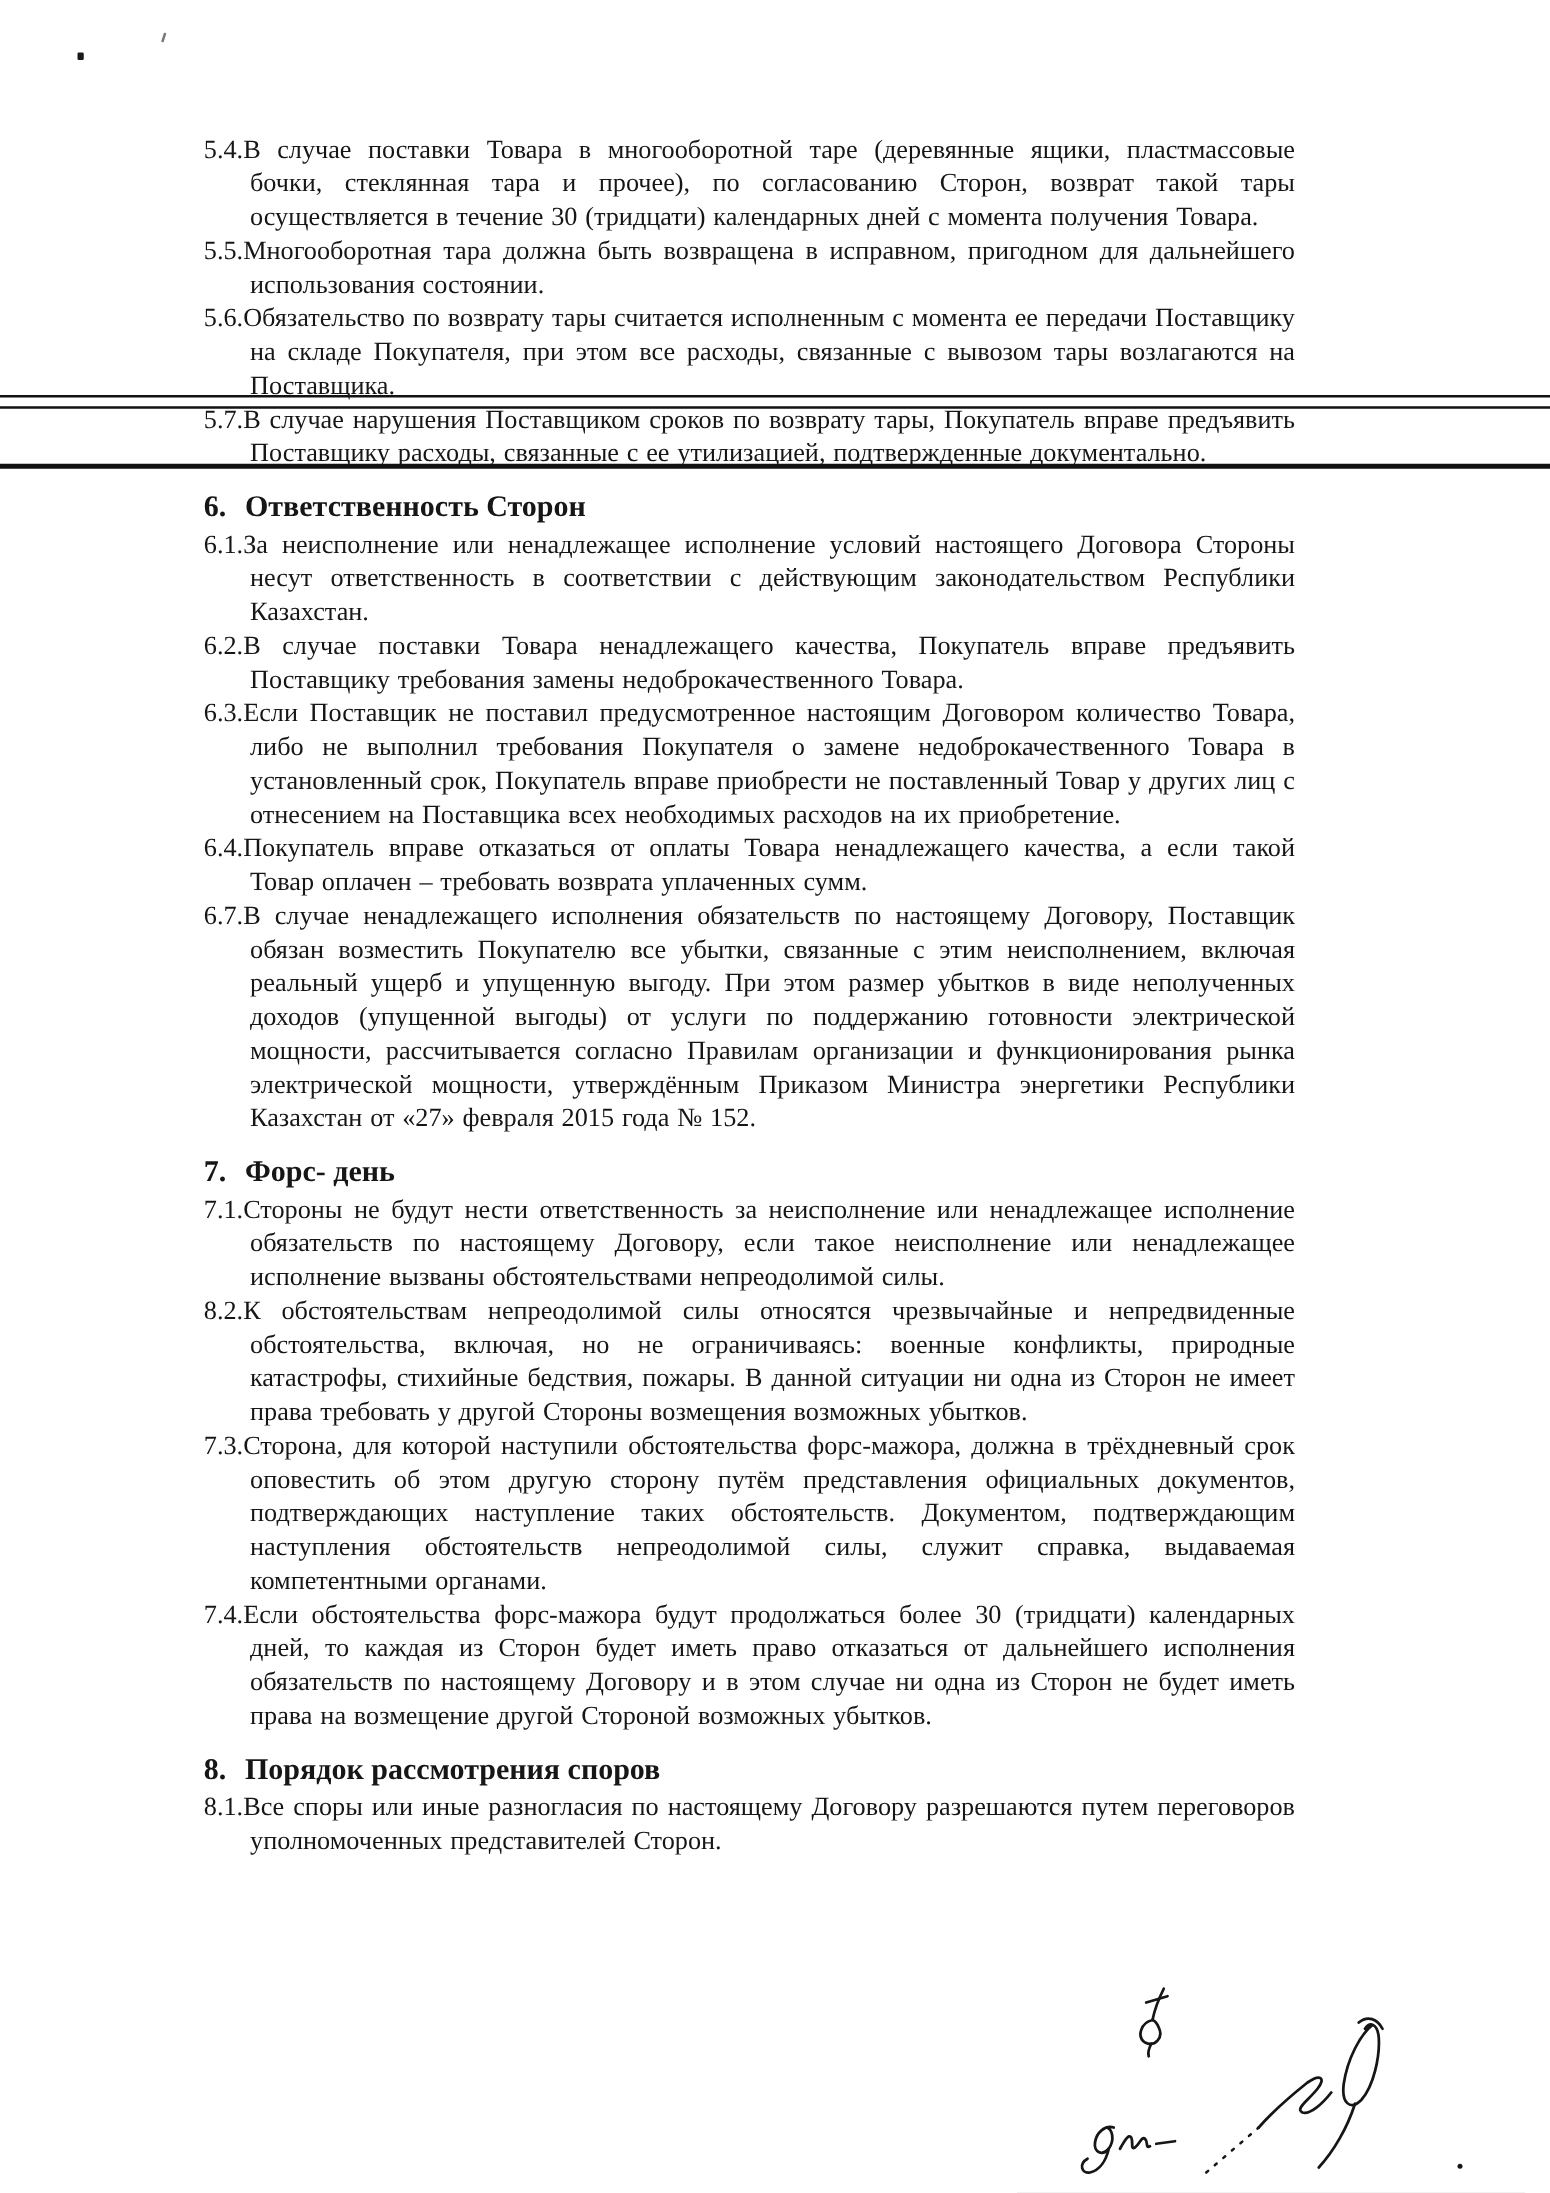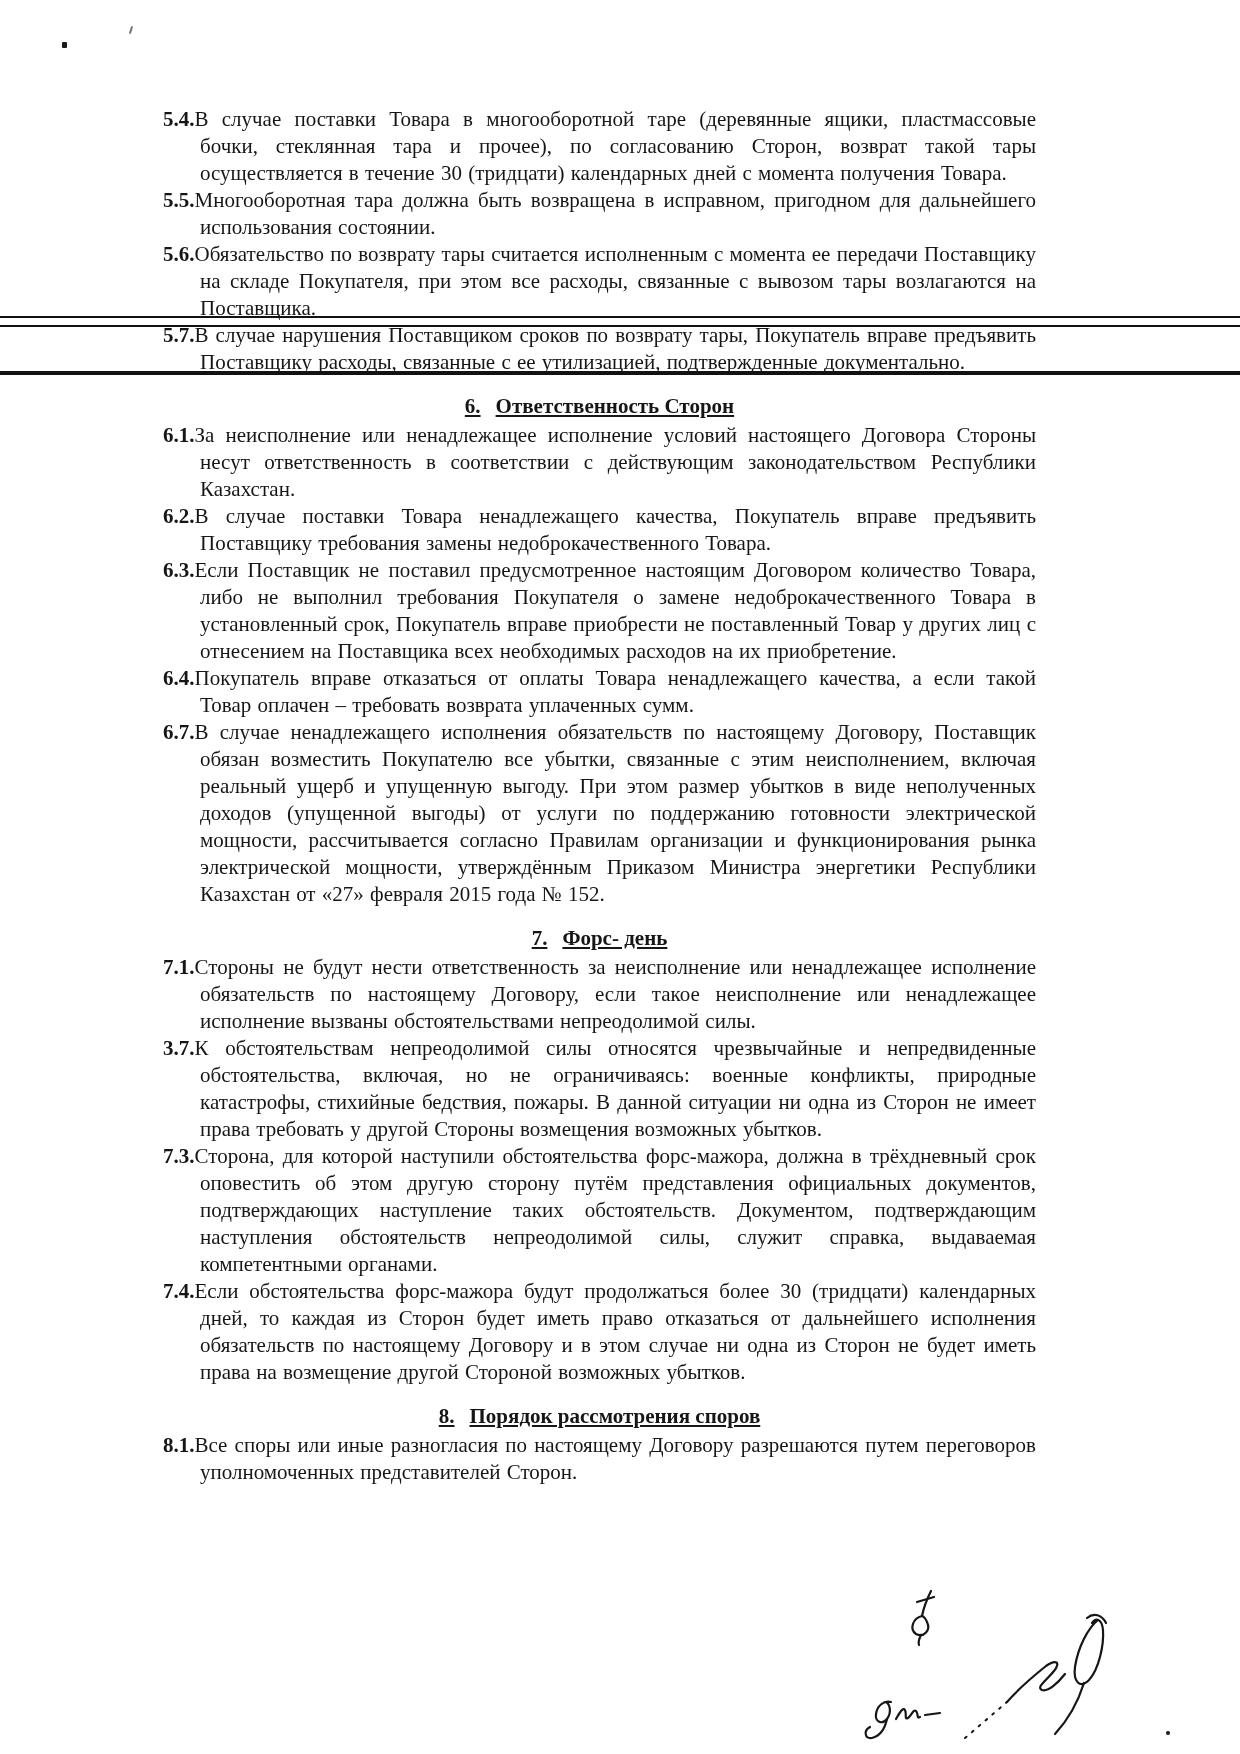--- a/index.html
+++ b/index.html
@@ -19,28 +19,26 @@
   }
   .clause {
     margin:0;
     font-size:21px;
     line-height:27px;
     text-align:justify;
     padding-left:37px;
     text-indent:-37px;
     word-spacing:1px;
   }
-  .clause-num { font-weight:bold;margin-top:48px; }
+  .clause-num { font-weight:normal;margin-top:48px; }
   .section-heading {
-    font-size:21px;
+    font-size:24px;
     line-height:27px;
     font-weight:bold;
-    text-align:center;
     margin:17px 0 2px 0;
-    text-decoration:underline;
   }
   .heading-num { margin-right:15px; }
   
   .rule { position:absolute; left:0; width:1240px; background:#121212; }
   .rule-thin-1 { top:316px; height:2px; }
   .rule-thin-2 { top:325px; height:2px; }
   .rule-thick  { top:371px; height:4px; }
   
   .speck { position:absolute; background:#1a1a1a; }
   .speck-1 { left:62px; top:42px; width:5px; height:6px; border-radius:1px; }
@@ -67,21 +65,21 @@
       <p class="clause"><b class="clause-num">5.6.</b><span>Обязательство по возврату тары считается исполненным с момента ее передачи Поставщику на складе Покупателя, при этом все расходы, связанные с вывозом тары возлагаются на Поставщика.</span></p>
       <p class="clause"><b class="clause-num">5.7.</b><span>В случае нарушения Поставщиком сроков по возврату тары, Покупатель вправе предъявить Поставщику расходы, связанные с ее утилизацией, подтвержденные документально.</span></p>
       <h2 class="section-heading"><span class="heading-num">6.</span><span>Ответственность Сторон</span></h2>
       <p class="clause"><b class="clause-num">6.1.</b><span>За неисполнение или ненадлежащее исполнение условий настоящего Договора Стороны несут ответственность в соответствии с действующим законодательством Республики Казахстан.</span></p>
       <p class="clause"><b class="clause-num">6.2.</b><span>В случае поставки Товара ненадлежащего качества, Покупатель вправе предъявить Поставщику требования замены недоброкачественного Товара.</span></p>
       <p class="clause"><b class="clause-num">6.3.</b><span>Если Поставщик  не поставил предусмотренное настоящим Договором количество Товара, либо не выполнил требования Покупателя о замене недоброкачественного Товара в установленный срок, Покупатель вправе приобрести не поставленный Товар у других лиц с отнесением на Поставщика всех необходимых расходов на их приобретение.</span></p>
       <p class="clause"><b class="clause-num">6.4.</b><span>Покупатель вправе отказаться от оплаты Товара ненадлежащего качества, а если такой Товар оплачен – требовать возврата уплаченных сумм.</span></p>
       <p class="clause"><b class="clause-num">6.7.</b><span>В случае ненадлежащего исполнения обязательств по настоящему Договору, Поставщик обязан возместить Покупателю все убытки, связанные с этим неисполнением, включая реальный ущерб и упущенную выгоду. При этом размер убытков в виде неполученных доходов (упущенной выгоды) от услуги по поддержанию готовности электрической мощности, рассчитывается согласно Правилам организации и функционирования рынка электрической мощности, утверждённым Приказом Министра энергетики Республики Казахстан от «27» февраля 2015 года № 152.</span></p>
       <h2 class="section-heading"><span class="heading-num">7.</span><span>Форс- день</span></h2>
       <p class="clause"><b class="clause-num">7.1.</b><span>Стороны не будут нести ответственность за неисполнение или ненадлежащее исполнение обязательств по настоящему Договору, если такое неисполнение или ненадлежащее исполнение вызваны обстоятельствами непреодолимой силы.</span></p>
-      <p class="clause"><b class="clause-num">3.7.</b><span>К обстоятельствам непреодолимой силы относятся чрезвычайные и непредвиденные обстоятельства, включая, но не ограничиваясь: военные конфликты, природные катастрофы, стихийные бедствия, пожары. В данной ситуации ни одна из Сторон не имеет права требовать у другой Стороны возмещения возможных убытков.</span></p>
+      <p class="clause"><b class="clause-num">8.2.</b><span>К обстоятельствам непреодолимой силы относятся чрезвычайные и непредвиденные обстоятельства, включая, но не ограничиваясь: военные конфликты, природные катастрофы, стихийные бедствия, пожары. В данной ситуации ни одна из Сторон не имеет права требовать у другой Стороны возмещения возможных убытков.</span></p>
       <p class="clause"><b class="clause-num">7.3.</b><span>Сторона, для которой наступили обстоятельства форс-мажора, должна в трёхдневный срок оповестить об этом другую сторону путём представления официальных документов, подтверждающих наступление таких обстоятельств. Документом, подтверждающим наступления обстоятельств непреодолимой силы, служит справка, выдаваемая компетентными органами.</span></p>
       <p class="clause"><b class="clause-num">7.4.</b><span>Если обстоятельства форс-мажора будут продолжаться более 30 (тридцати) календарных дней, то каждая из Сторон будет иметь право отказаться от дальнейшего исполнения обязательств по настоящему Договору и в этом случае ни одна из Сторон не будет иметь права на возмещение другой Стороной возможных убытков.</span></p>
       <h2 class="section-heading"><span class="heading-num">8.</span><span>Порядок рассмотрения споров</span></h2>
       <p class="clause"><b class="clause-num">8.1.</b><span>Все споры или иные разногласия по настоящему Договору разрешаются путем переговоров уполномоченных представителей Сторон.</span></p>
     </main>
 
   <svg class="sig-svg" viewBox="0 0 330 175" xmlns="http://www.w3.org/2000/svg">
 
     <g>
       <path class="ink" d="M76,16 C73,22 69,31 67,41"></path>

